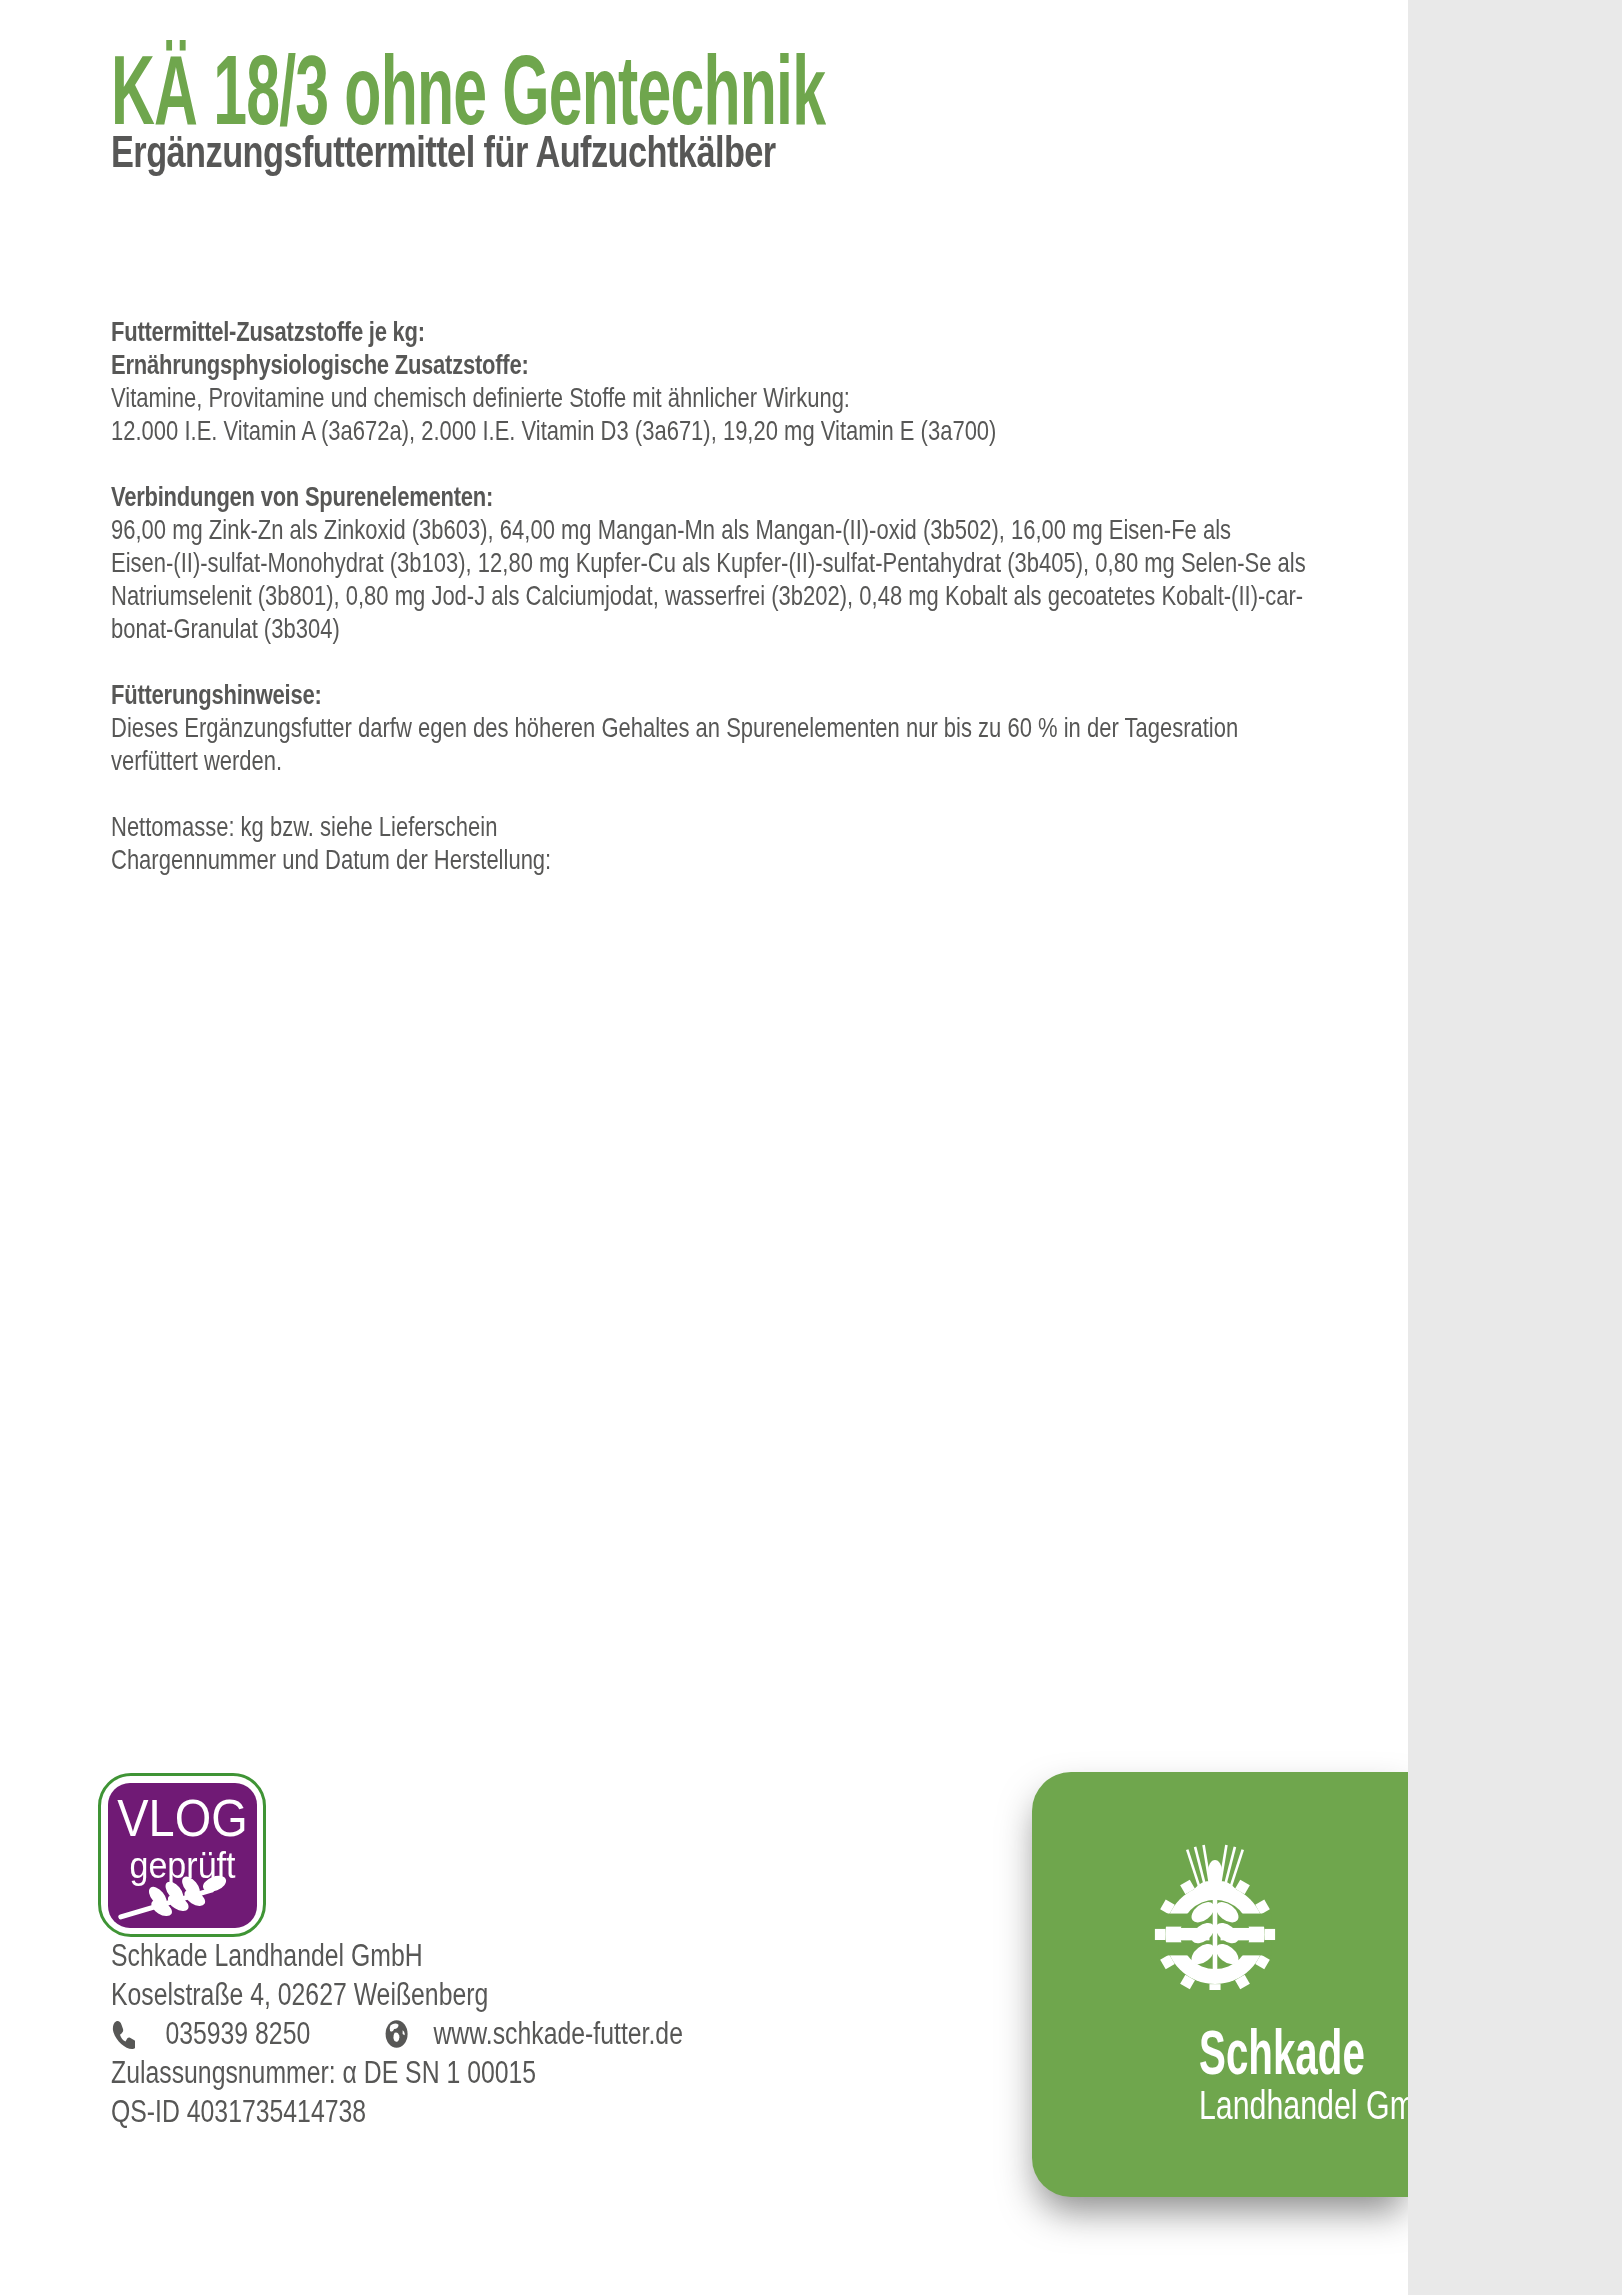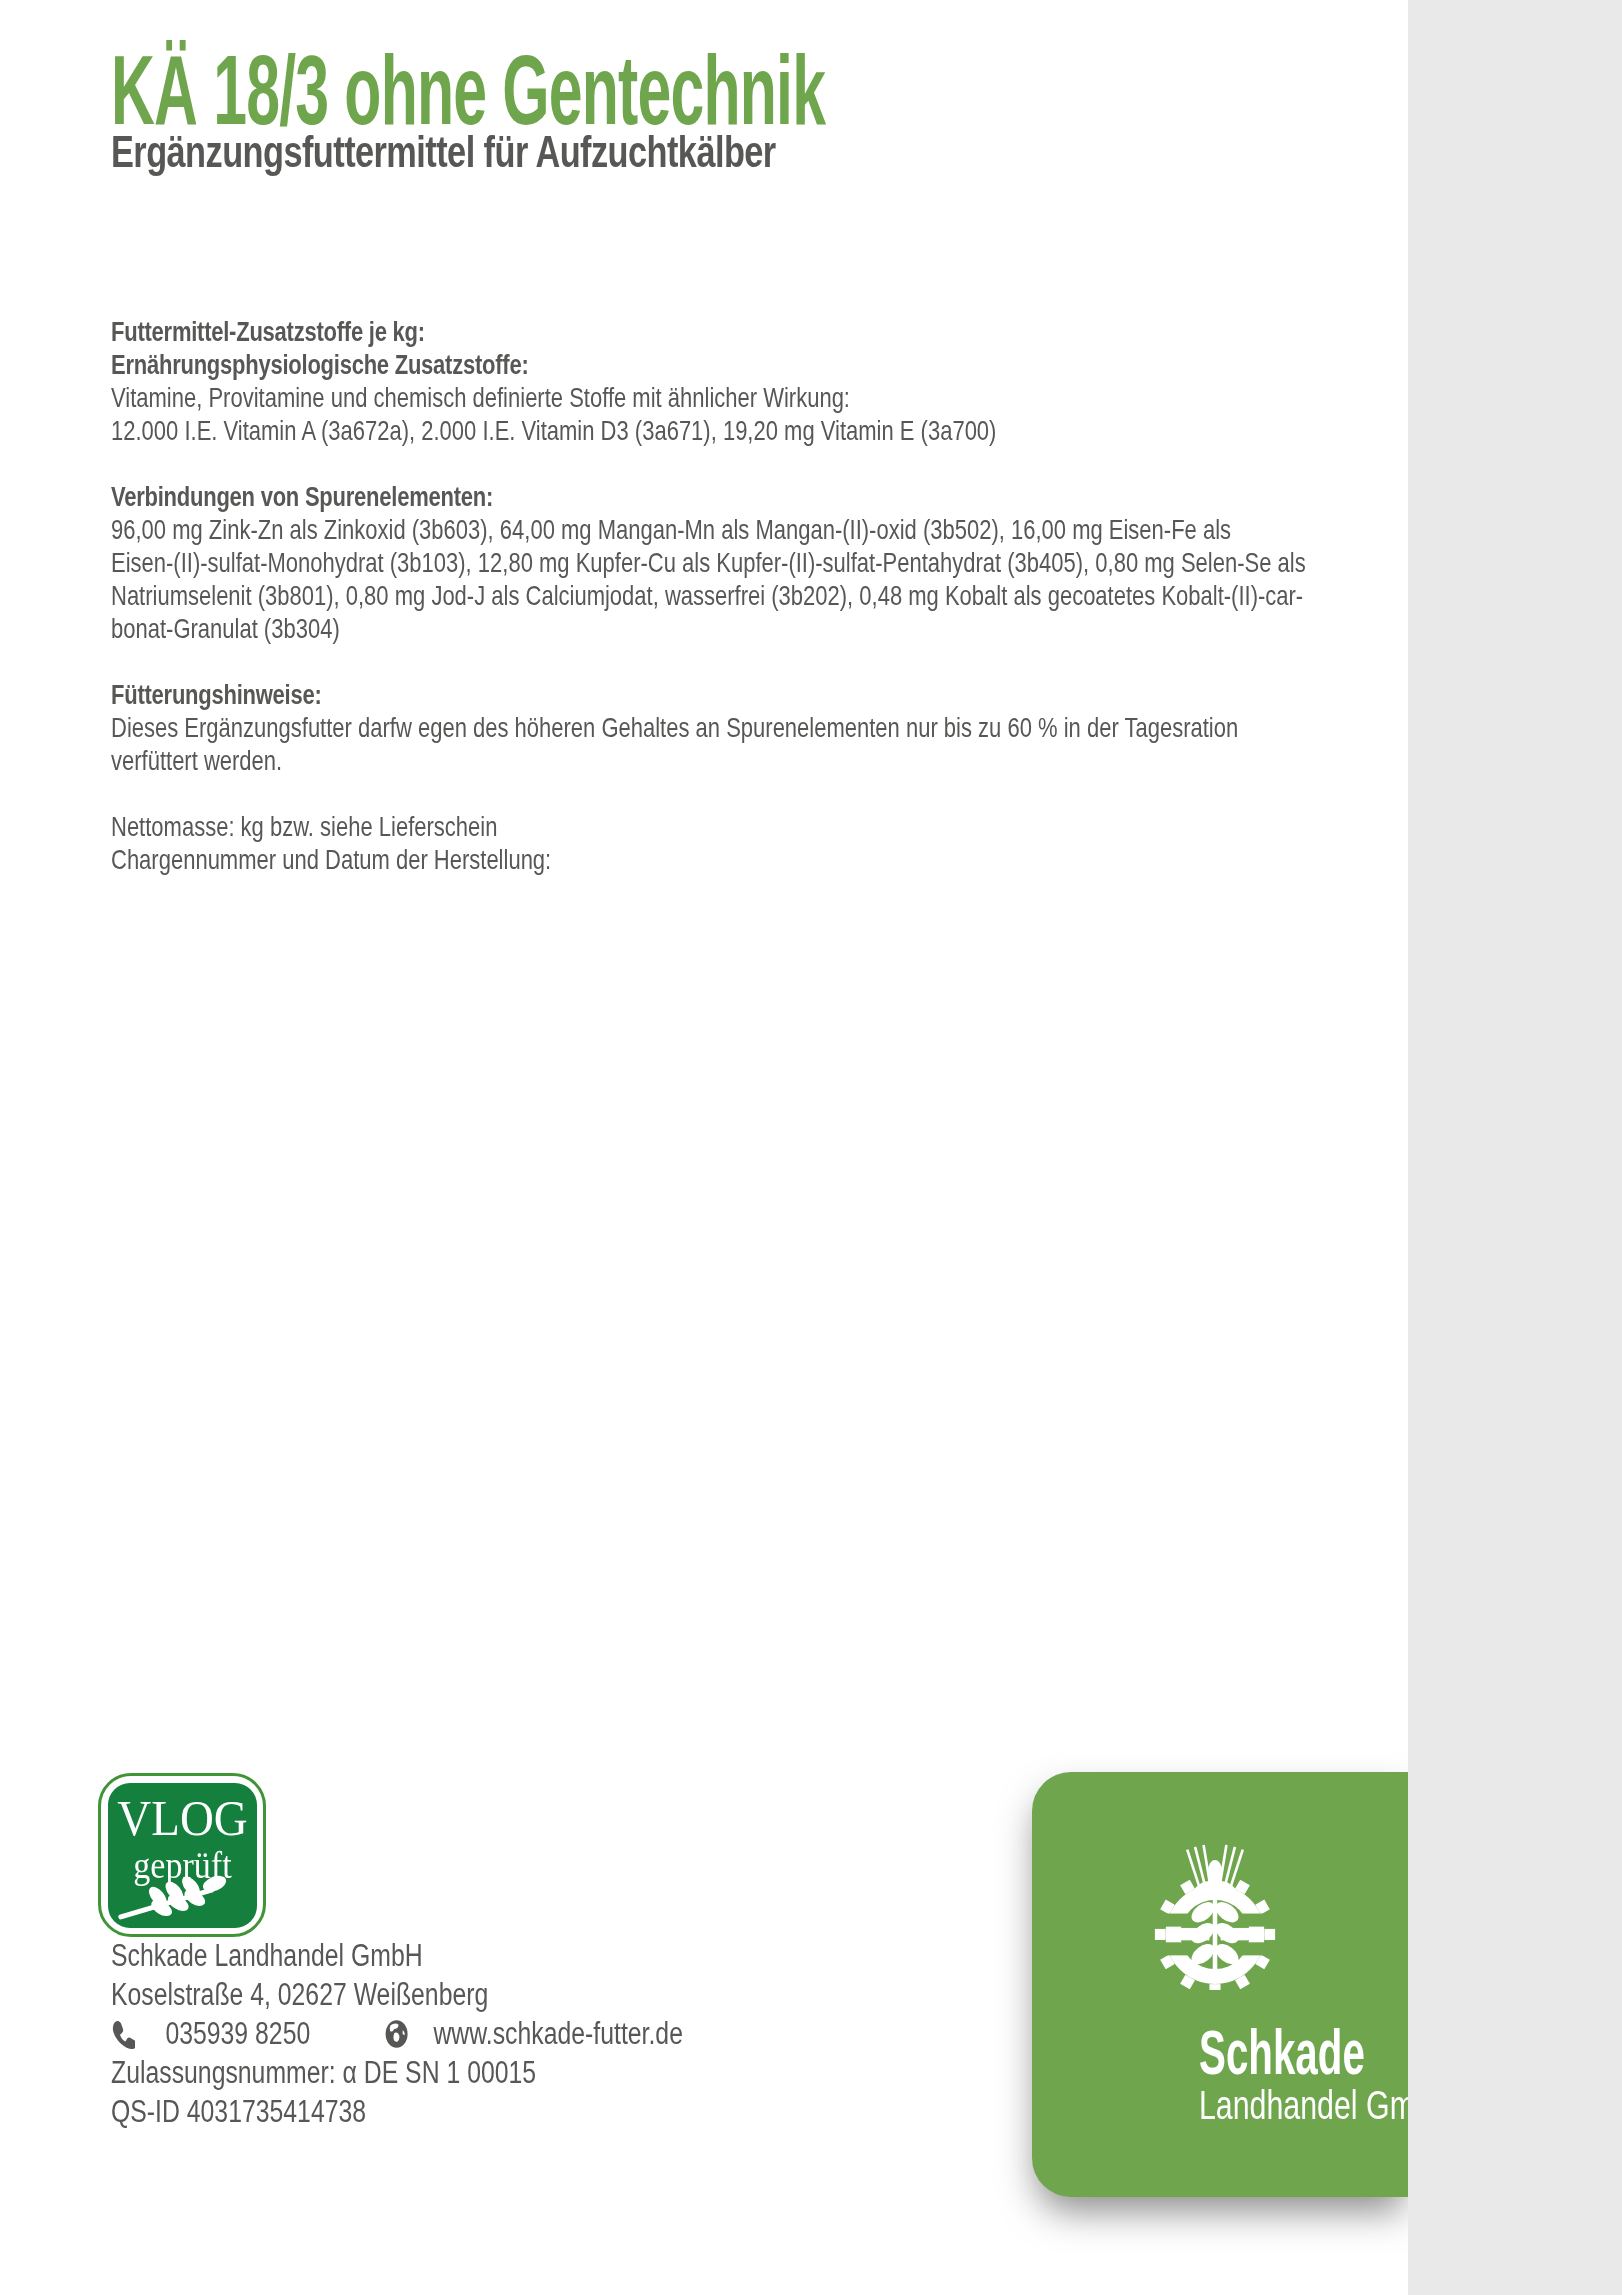--- a/index.html
+++ b/index.html
@@ -26,22 +26,22 @@
     transform:scaleX(.8);transform-origin:0 0;
   }
   .hline{font-weight:bold;letter-spacing:-0.3px;}
   
   .vlog{
     position:absolute;left:98px;top:1773px;width:168px;height:164px;
     border:3.9px solid #3F9435;border-radius:33px;background:#ffffff;
     box-sizing:border-box;padding:6.5px;
   }
   .vlog-inner{
-    width:100%;height:100%;background:#15803d;border-radius:22px;
-    position:relative;color:#ffffff;text-align:center;overflow:hidden;font-family:Liberation Serif, serif;
+    width:100%;height:100%;background:#701a75;border-radius:22px;
+    position:relative;color:#ffffff;text-align:center;overflow:hidden;
   }
   .vlog-word{font-size:51px;line-height:1;margin-top:10.5px;transform:scaleX(.92);}
   .vlog-gepr{font-size:37px;line-height:1;margin-top:2.6px;transform:scaleX(.92);}
   .vlog-sprig{position:absolute;left:6.5px;bottom:5.2px;width:131px;height:51px;}
   
   .brand{
     position:absolute;left:984px;top:1772px;right:0;height:425px;
     background:#6FA64D;border-radius:39px 0 0 39px;
     box-shadow:0 18.3px 36px -5.2px rgba(45,45,45,.55);
     margin-left:48px;

